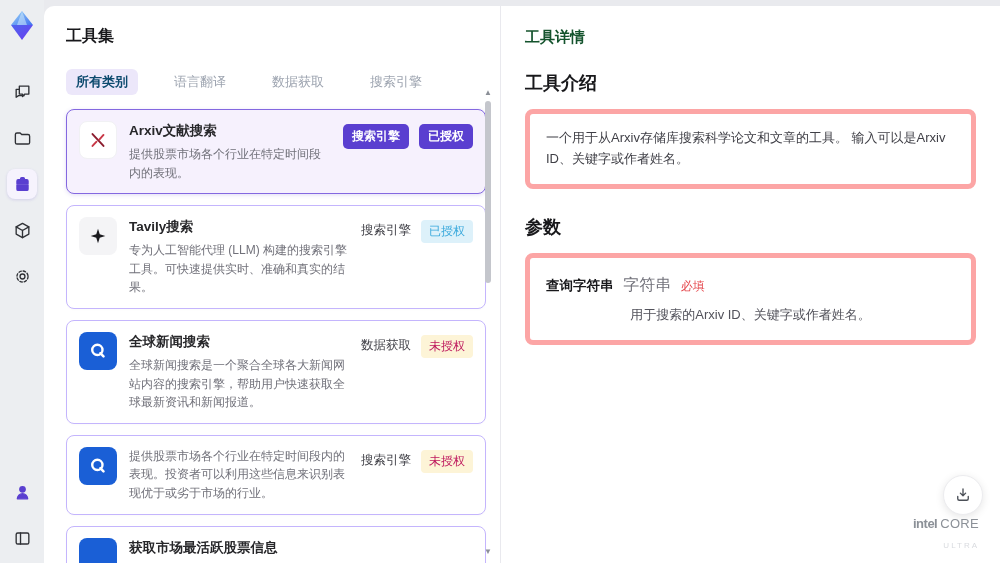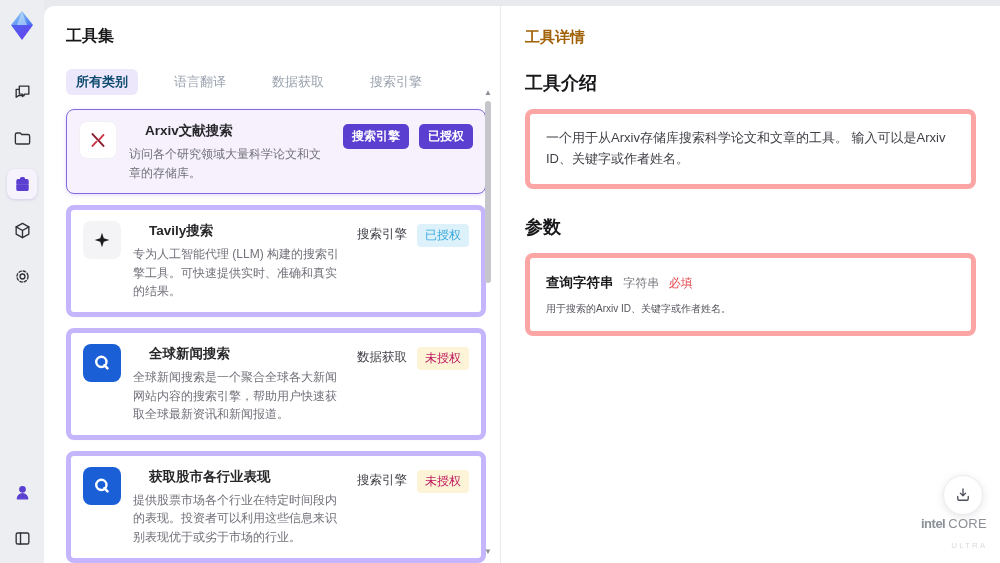--- a/index.html
+++ b/index.html
@@ -40,79 +40,79 @@
 
   
   .list-panel { width:456px; position:relative; padding:20px 26px 0 22px; }
   .page-title { font-size:16px; font-weight:bold; color:#18181b; margin-bottom:22px; }
   .tabs { display:flex; align-items:center; gap:26px; margin-bottom:14px; }
   .tab { font-size:13px; color:#9ca3af; cursor:pointer; padding:4px 10px; border-radius:6px; white-space:nowrap; }
   .tab.active { color:#0c4a6e; background:#ece7fa; font-weight:bold; }
 
   .cards { display:flex; flex-direction:column; gap:11px; width:420px; }
   .card {
-    background:#fff; border:5px solid #c4b5fd; border-radius:8px;
+    background:#fff; border:1px solid #c4b5fd; border-radius:8px;
     padding:11px 12px; display:flex; gap:12px; cursor:pointer;
     box-shadow:0 1px 2px rgba(0,0,0,.02);
   }
   .card.selected {
     background:#f6f1fd; border:1.5px solid #8468e0;
     box-shadow:0 1px 4px rgba(90,64,200,.18);
   }
   .tile {
     flex:0 0 38px; width:38px; height:38px; border-radius:8px;
     display:flex; align-items:center; justify-content:center;
   }
   .tile.arxiv { background:#fff; border:1px solid #f1f1f4; }
   .tile.tavily { background:#f4f4f6; }
   .tile.qnews { background:#1a5fd6; }
   .tile svg { width:22px; height:22px; }
   .meta { flex:1; min-width:0; }
-  .t-name { font-size:13.5px; font-weight:bold; color:#27272a; margin:1px 16px 5px; }
+  .t-name { font-size:13.5px; font-weight:bold; color:#27272a; margin:1px 0 5px; }
   .t-desc { font-size:12px; color:#71717a; line-height:1.55; }
   .chips { display:flex; align-items:flex-start; gap:10px; padding-top:3px; white-space:nowrap; }
   .cat { font-size:12.5px; color:#3f3f46; padding:2px 0; }
   .auth { font-size:12px; padding:3px 8px; border-radius:4px; }
   .auth.ok { background:#ddf1fa; color:#3aa9dc; }
   .auth.no { background:#fdf4d7; color:#be185d; }
   .card.selected .cat,
   .card.selected .auth { background:#5a3fd0; color:#fff; font-size:12px; padding:4px 9px; border-radius:5px; font-weight:bold; }
 
   
   .sb { position:absolute; top:82px; bottom:6px; right:7px; width:10px; }
   .sb-arrow { position:absolute; left:0; width:10px; height:10px; color:#8b8f97; font-size:8px; line-height:10px; text-align:center; cursor:pointer; }
   .sb-arrow.up { top:0; }
   .sb-arrow.down { bottom:0; }
   .sb-thumb { position:absolute; left:2px; top:13px; width:6px; height:182px; border-radius:3px; background:#c4c6cc; cursor:pointer; }
 
   
   .details { flex:1; border-left:1px solid #e9e9ee; padding:22px 24px; }
-  .d-title { font-size:15px; font-weight:bold; color:#a16207; margin-bottom:24px; }
+  .d-title { font-size:15px; font-weight:bold; color:#14532d; margin-bottom:24px; }
   .d-sub { font-size:18px; font-weight:bold; color:#18181b; margin-bottom:14px; }
   .d-box {
     border:5px solid #fca5a5; border-radius:8px; background:#fff;
     padding:14px 16px; font-size:13px; color:#3f3f46; line-height:1.6;
     margin-bottom:26px;
   }
   .param-head { margin-bottom:8px; }
   .p-name { font-size:13.5px; font-weight:bold; color:#18181b; }
-  .p-type { font-size:12px; color:#71717a; margin-left:6px; }
+  .p-type { font-size:16px; color:#71717a; margin-left:6px; }
   .p-req { font-size:12px; color:#e5484d; margin-left:6px; }
-  .p-desc { font-size:10px; color:#52525b; }
+  .p-desc { font-size:13px; color:#52525b;text-align:center; }
 
   
   .fab {
     position:absolute; right:17px; bottom:48px; width:40px; height:40px;
     border-radius:50%; background:#fff; border:1px solid #ececef;
     box-shadow:0 2px 8px rgba(0,0,0,.10);
     display:flex; align-items:center; justify-content:center; cursor:pointer; z-index:9;
   }
   .fab svg { width:18px; height:18px; stroke:#4b4f57; fill:none; stroke-width:1.8; stroke-linecap:round; stroke-linejoin:round; }
   .intel {
-    position:absolute; right:13px; bottom:12px; z-index:9;
+    position:absolute; right:21px; bottom:12px; z-index:9;
     text-align:right; line-height:1.1; user-select:none;
   }
   .intel .row1 { font-size:13px; color:#8b9097; letter-spacing:.3px; }
   .intel .row1 b { font-weight:bold; letter-spacing:-.5px; margin-right:3px; }
   .intel .row2 { font-size:8px; color:#d9dbdf; letter-spacing:2px; margin-top:11px; }
 </style>
 </head>
 <body>
 
 <div class="rail">
@@ -195,21 +195,21 @@
     <div class="cards">
         <div class="card selected">
     <div class="tile arxiv">
             <svg viewBox="0 0 24 24">
               <path d="M6 5.5l12 13" stroke="#8c1d2f" stroke-width="2.1" stroke-linecap="round" fill="none"></path>
               <path d="M18 6.5l-4.6 5M10.4 13.8 6 18.5" stroke="#c83746" stroke-width="2.1" stroke-linecap="round" fill="none"></path>
             </svg>
           </div>
     <div class="meta">
       <div class="t-name">Arxiv文献搜索</div>
-      <div class="t-desc">访问各个研究领域大量科学论文和文章的存储库。</div>
+      <div class="t-desc">提供股票市场各个行业在特定时间段内的表现。</div>
     </div>
     <div class="chips">
       <span class="cat">搜索引擎</span>
       <span class="auth ok">已授权</span>
     </div>
   </div>
         <div class="card">
     <div class="tile tavily">
             <svg viewBox="0 0 24 24">
               <path d="M12 4l1.9 6.1L20 12l-6.1 1.9L12 20l-1.9-6.1L4 12l6.1-1.9z" fill="#1b1b1f"></path>
@@ -241,21 +241,20 @@
     </div>
   </div>
         <div class="card">
     <div class="tile qnews">
             <svg viewBox="0 0 24 24">
               <circle cx="11.3" cy="10.8" r="5.6" stroke="#fff" stroke-width="2.6" fill="none"></circle>
               <path d="M14.6 14.4L18 17.8" stroke="#fff" stroke-width="2.8" stroke-linecap="round"></path>
             </svg>
           </div>
     <div class="meta">
-      <div class="t-name">获取股市各行业表现</div>
       <div class="t-desc">提供股票市场各个行业在特定时间段内的表现。投资者可以利用这些信息来识别表现优于或劣于市场的行业。</div>
     </div>
     <div class="chips">
       <span class="cat">搜索引擎</span>
       <span class="auth no">未授权</span>
     </div>
   </div>
         <div class="card">
     <div class="tile qnews"></div>
     <div class="meta">

